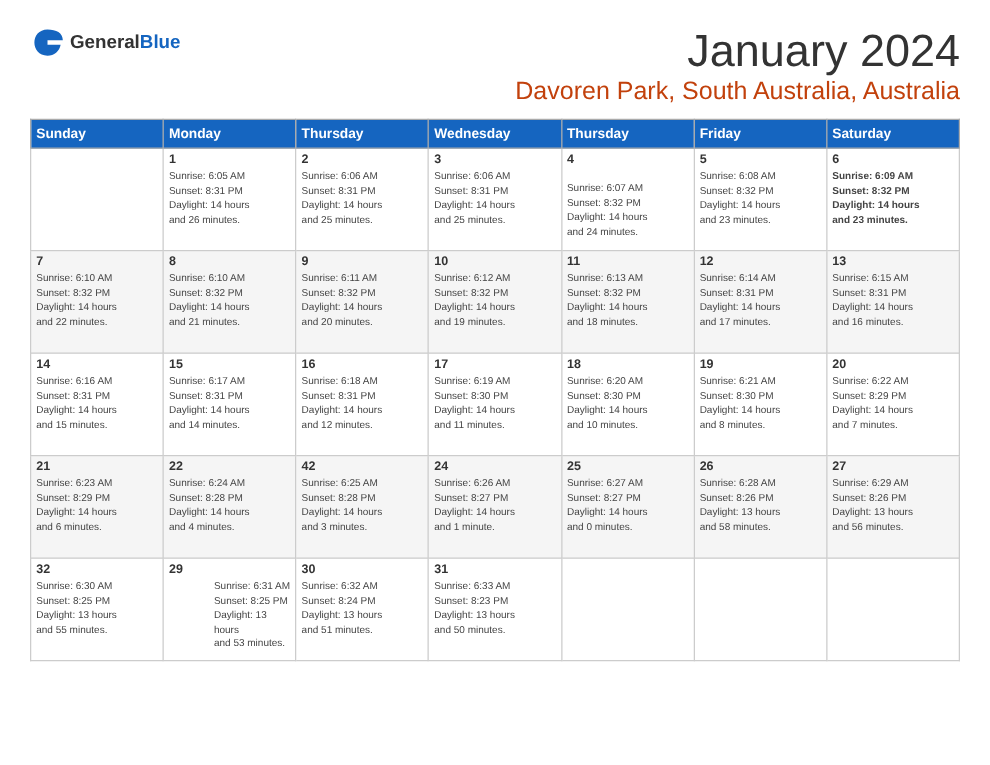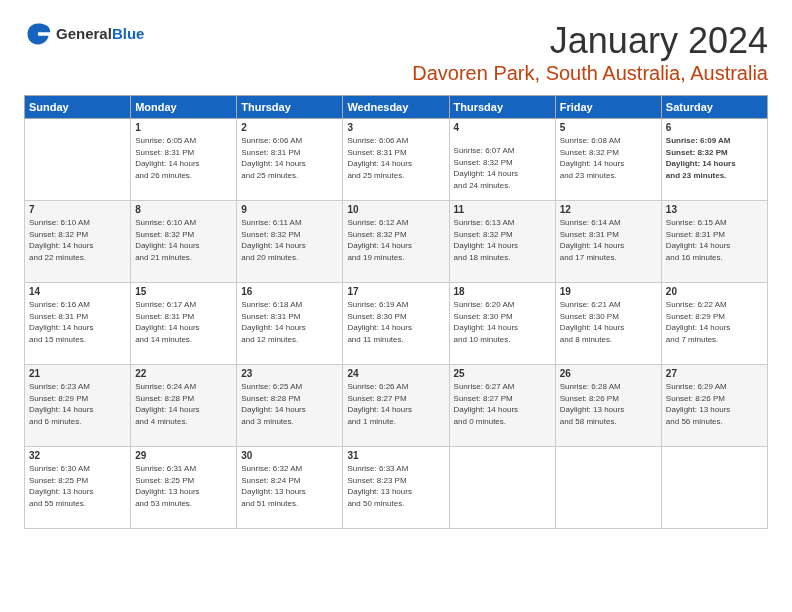--- a/index.html
+++ b/index.html
@@ -275,21 +275,21 @@
 and 6 minutes.</div>
           </td>
           <td>
             <span class="day-num">22</span>
             <div class="day-info" style="white-space: pre-line;">Sunrise: 6:24 AM
 Sunset: 8:28 PM
 Daylight: 14 hours
 and 4 minutes.</div>
           </td>
           <td>
-            <span class="day-num">23</span>
+            <span class="day-num">42</span>
             <div class="day-info" style="white-space: pre-line;">Sunrise: 6:25 AM
 Sunset: 8:28 PM
 Daylight: 14 hours
 and 3 minutes.</div>
           </td>
           <td>
             <span class="day-num">24</span>
             <div class="day-info" style="white-space: pre-line;">Sunrise: 6:26 AM
 Sunset: 8:27 PM
 Daylight: 14 hours
@@ -320,21 +320,21 @@
         <tr>
           <td>
             <span class="day-num">32</span>
             <div class="day-info" style="white-space: pre-line;">Sunrise: 6:30 AM
 Sunset: 8:25 PM
 Daylight: 13 hours
 and 55 minutes.</div>
           </td>
           <td>
             <span class="day-num">29</span>
-            <div class="day-info" style="white-space: pre-line;">Sunrise: 6:31 AM
+            <div class="day-info" style="white-space: pre-line; margin-left: 36px;">Sunrise: 6:31 AM
 Sunset: 8:25 PM
 Daylight: 13 hours
 and 53 minutes.</div>
           </td>
           <td>
             <span class="day-num">30</span>
             <div class="day-info" style="white-space: pre-line;">Sunrise: 6:32 AM
 Sunset: 8:24 PM
 Daylight: 13 hours
 and 51 minutes.</div>

